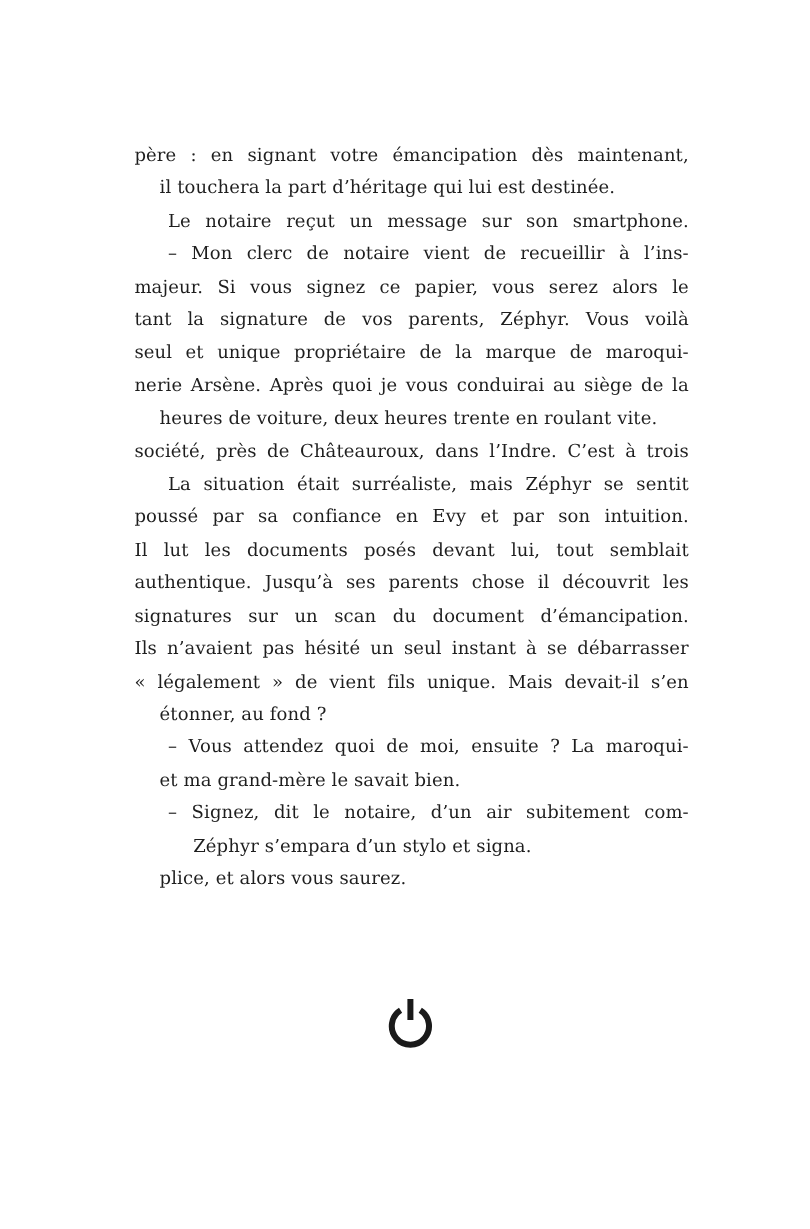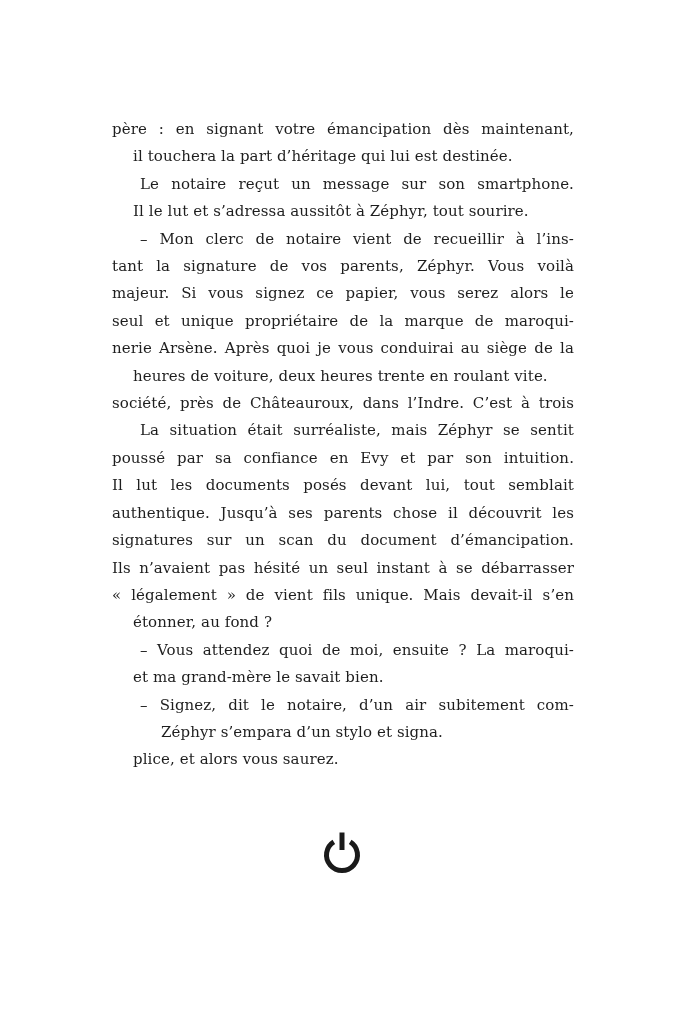--- a/index.html
+++ b/index.html
@@ -63,24 +63,23 @@
 </head>
 <body>
 
 <div class="page" style="--text-color: #1e1e1e; --bg-color: #ffffff;">
 
   <main class="text-block">
 
   <div class="line">père : en signant votre émancipation dès maintenant,</div>
       <div class="line last">il touchera la part d’héritage qui lui est destinée.</div>
       <div class="line indent">Le notaire reçut un message sur son smartphone.</div>
-      <div class="line last">Il le lut et s’adressa aussitôt à Zéphyr, tout sourire.</div>
       <div class="line indent">– Mon clerc de notaire vient de recueillir à l’ins-</div>
+      <div class="line">majeur. Si vous signez ce papier, vous serez alors le</div>
       <div class="line">tant la signature de vos parents, Zéphyr. Vous voilà</div>
-      <div class="line">majeur. Si vous signez ce papier, vous serez alors le</div>
       <div class="line">seul et unique propriétaire de la marque de maroqui-</div>
       <div class="line">nerie Arsène. Après quoi je vous conduirai au siège de la</div>
       <div class="line last">heures de voiture, deux heures trente en roulant vite.</div>
       <div class="line">société, près de Châteauroux, dans l’Indre. C’est à trois</div>
       <div class="line indent">La situation était surréaliste, mais Zéphyr se sentit</div>
       <div class="line">poussé par sa confiance en Evy et par son intuition.</div>
       <div class="line">Il lut les documents posés devant lui, tout semblait</div>
       <div class="line">authentique. Jusqu’à ses parents chose il découvrit les</div>
       <div class="line">signatures sur un scan du document d’émancipation.</div>
       <div class="line">Ils n’avaient pas hésité un seul instant à se débarrasser</div>

